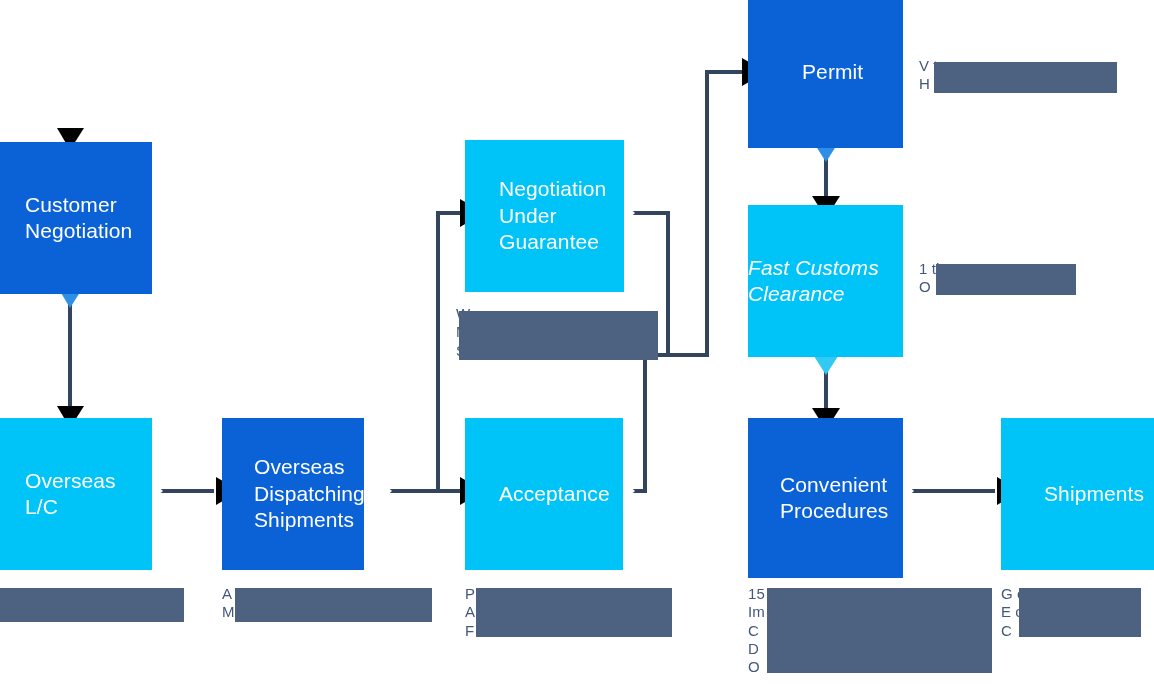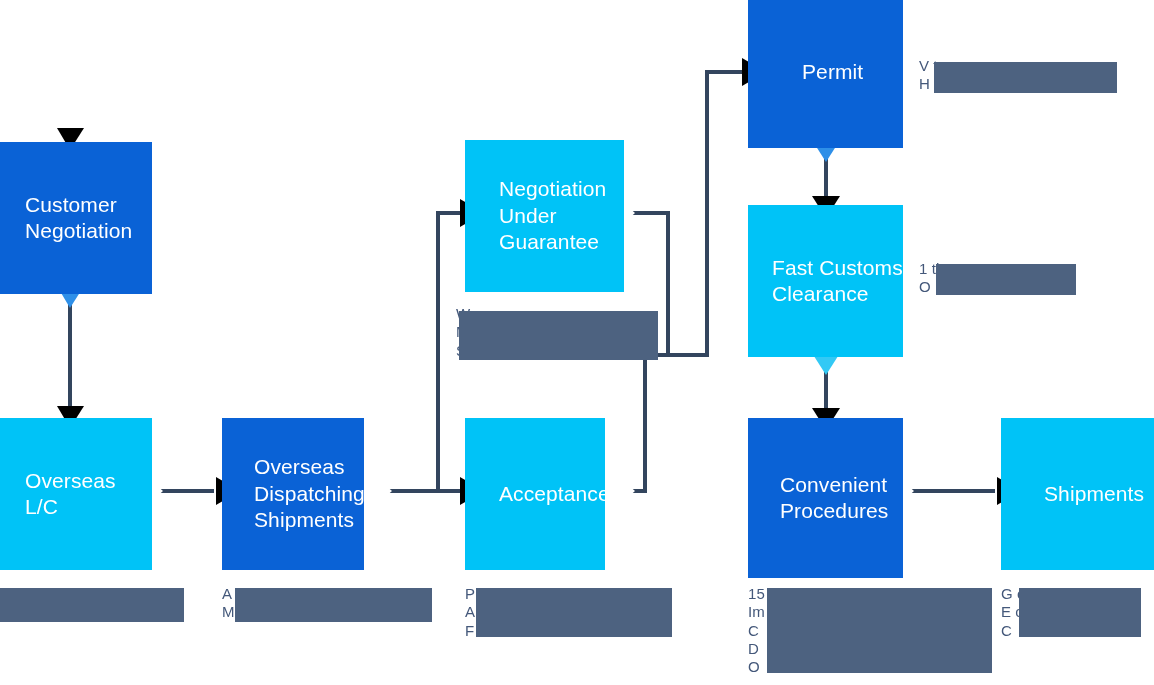--- a/index.html
+++ b/index.html
@@ -95,29 +95,29 @@
 Dispatching
 Shipments</span>
   </div>
 
   <div class="node cyan" style="left:465px;top:140px;width:159px;height:152px;padding-left:34px;">
     <span class="label">Negotiation
 Under
 Guarantee</span>
   </div>
 
-  <div class="node cyan" style="left:465px;top:418px;width:140px;height:152px;padding-left:34px;text-align:right;">
+  <div class="node cyan" style="left:465px;top:418px;width:158px;height:152px;padding-left:34px;text-align:right;">
     <span class="label">Acceptance</span>
   </div>
 
   <div class="node blue" style="left:748px;top:-4px;width:155px;height:152px;padding-left:54px;">
     <span class="label">Permit</span>
   </div>
 
-  <div class="node cyan" style="left:748px;top:205px;width:155px;height:152px;padding-left:24px;">
+  <div class="node cyan" style="left:748px;top:205px;width:155px;height:152px;font-style:italic;">
     <span class="label">Fast Customs
 Clearance</span>
   </div>
 
   <div class="node blue" style="left:748px;top:418px;width:155px;height:160px;padding-left:32px;">
     <span class="label">Convenient
 Procedures</span>
   </div>
 
   <div class="node cyan" style="left:1001px;top:418px;width:156px;height:152px;padding-left:43px;">

